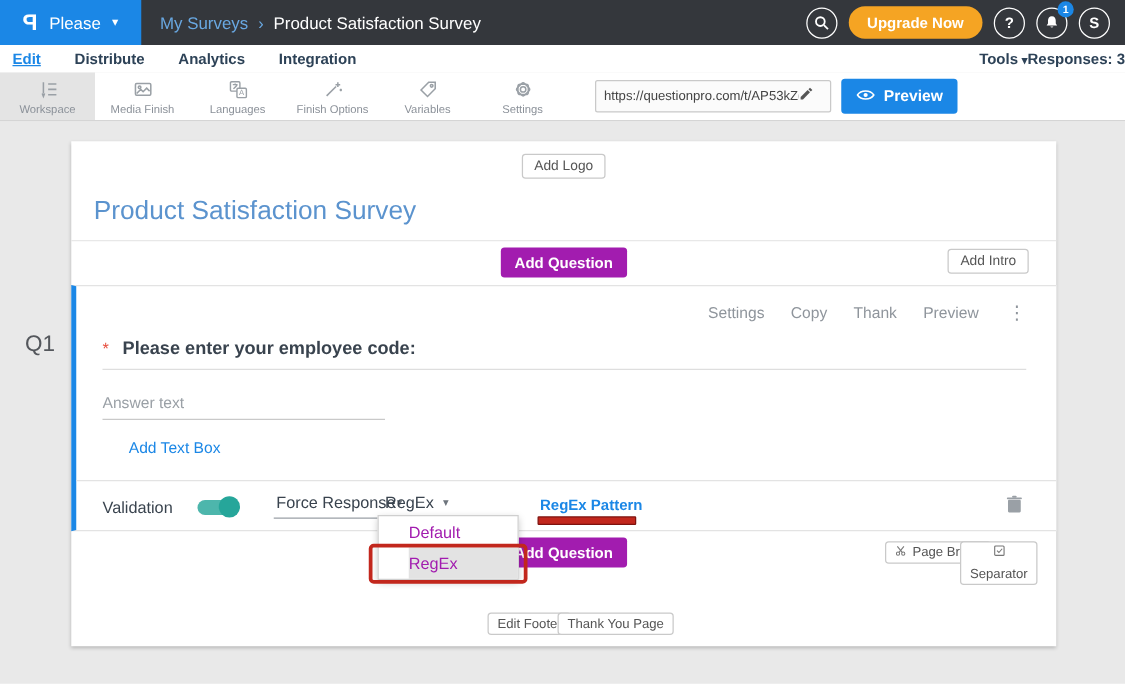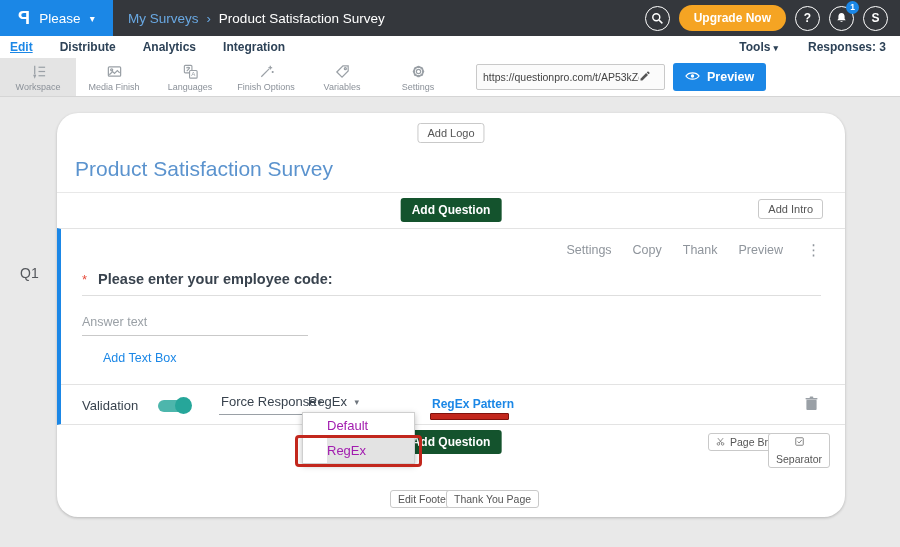--- a/index.html
+++ b/index.html
@@ -24,36 +24,36 @@
   .topbar-right { margin-left:auto; display:flex; align-items:center; gap:9px; padding-right:12px; }
   .circle-btn { width:25px; height:25px; border:1.7px solid #fff; border-radius:50%; display:flex; align-items:center; justify-content:center; color:#fff; font-size:12px; font-weight:bold; cursor:pointer; flex:0 0 auto;}
   .upgrade { background:#f5a423; color:#fff; font-weight:bold; font-size:12px; border-radius:13px; padding:6px 15px; cursor:pointer; border:none;}
   .bell-wrap { position:relative; }
   .badge { position:absolute; top:-5px; right:-5px; background:#1b87e6; color:#fff; font-size:8.5px; width:13px; height:13px; border-radius:50%; display:flex; align-items:center; justify-content:center; font-weight:bold;}
   
   .navbar { position:absolute; top:36px; left:0; right:0; height:22px; background:#fff; display:flex; align-items:center; font-size:12px; font-weight:bold; color:#2d4257; z-index:4;}
   .nav-tabs { display:flex; gap:27px; padding-left:10px; }
   .nav-tab { cursor:pointer; }
   .nav-tab.active { color:#1b87e6; text-decoration:underline; }
-  .nav-right { margin-left:auto; display:flex; gap:30px; padding-right:14px; align-items:center;text-align:center;}
+  .nav-right { margin-left:auto; display:flex; padding-right:0; align-items:center;text-align:center;}
   .nav-right .chev2 { font-size:9px; margin-left:3px;}
   
   .toolbar { position:absolute; top:58px; left:0; right:0; height:39px; background:#fff; border-bottom:1px solid #d5d5d5; display:flex; align-items:stretch; z-index:4;}
   .tb-item { width:76px; display:flex; flex-direction:column; align-items:center; justify-content:center; gap:2px; cursor:pointer;}
   .tb-item.active { background:#e4e4e4; }
   .tb-label { font-size:9px; color:#8b9199; white-space:nowrap;}
   .tb-icon svg { display:block; }
   .url-box { margin-left:20px; align-self:center; width:189px; height:26px; border:1px solid #c9c9c9; background:#fbfbfb; border-radius:2px; display:flex; align-items:center; padding:0 6px;}
   .url-input { border:none; background:transparent; font-size:10.5px; color:#444; width:156px; outline:none; font-family:"Liberation Sans",sans-serif;}
   .preview-btn { align-self:center; margin-left:8px; background:#1b87e6; color:#fff; font-size:12.5px; font-weight:bold; height:28px; padding:0 12px; border:none; border-radius:3px; display:flex; align-items:center; gap:7px; cursor:pointer;}
   
-  .card { position:absolute; left:57px; top:113px; width:788px; height:404px; background:#fff; box-shadow:0 1px 3px rgba(0,0,0,.22);border-radius:21px; }
-  .qnum { position:absolute; left:20px; top:265px; font-size:14px; color:#54575c; }
+  .card { position:absolute; left:57px; top:113px; width:788px; height:404px; background:#fff; box-shadow:0 1px 3px rgba(0,0,0,.22); }
+  .qnum { position:absolute; left:20px; top:265px; font-size:18px; color:#54575c; }
   .btn-outline { background:#fff; border:1px solid #c9c9c9; border-radius:3px; font-size:11px; color:#555; padding:3px 9px; cursor:pointer; font-family:"Liberation Sans",sans-serif; display:inline-flex; align-items:center; gap:5px;}
-  .btn-blue { background:#14532d; color:#fff; font-size:12px; font-weight:bold; border:none; border-radius:3px; padding:5px 11px; cursor:pointer; font-family:"Liberation Sans",sans-serif;}
+  .btn-blue { background:#a21caf; color:#fff; font-size:12px; font-weight:bold; border:none; border-radius:3px; padding:5px 11px; cursor:pointer; font-family:"Liberation Sans",sans-serif;}
   .add-logo { position:absolute; top:10px; left:50%; transform:translateX(-50%); }
   .survey-title { position:absolute; left:18px; top:44px; font-size:21px; color:#5b93ce; font-weight:normal; cursor:text;}
   .divider { position:absolute; top:79px; left:0; right:0; border-top:1px solid #e8e8e8; }
   .add-question-top { position:absolute; top:85px; left:50%; transform:translateX(-50%); }
   .add-intro { position:absolute; top:86px; right:22px; }
   
   .question-sec { position:absolute; top:115px; left:0; right:0; height:197px; border-top:1px solid #e3e3e3; border-bottom:1px solid #e3e3e3; border-left:4px solid #1b87e6; background:#fff;}
   .q-actions { position:absolute; top:12px; right:24px; display:flex; gap:21px; font-size:12.5px; color:#8f959c; align-items:center;}
   .q-action { cursor:pointer; }
   .q-kebab { font-size:15px; color:#8f959c; cursor:pointer; margin-left:2px;}

